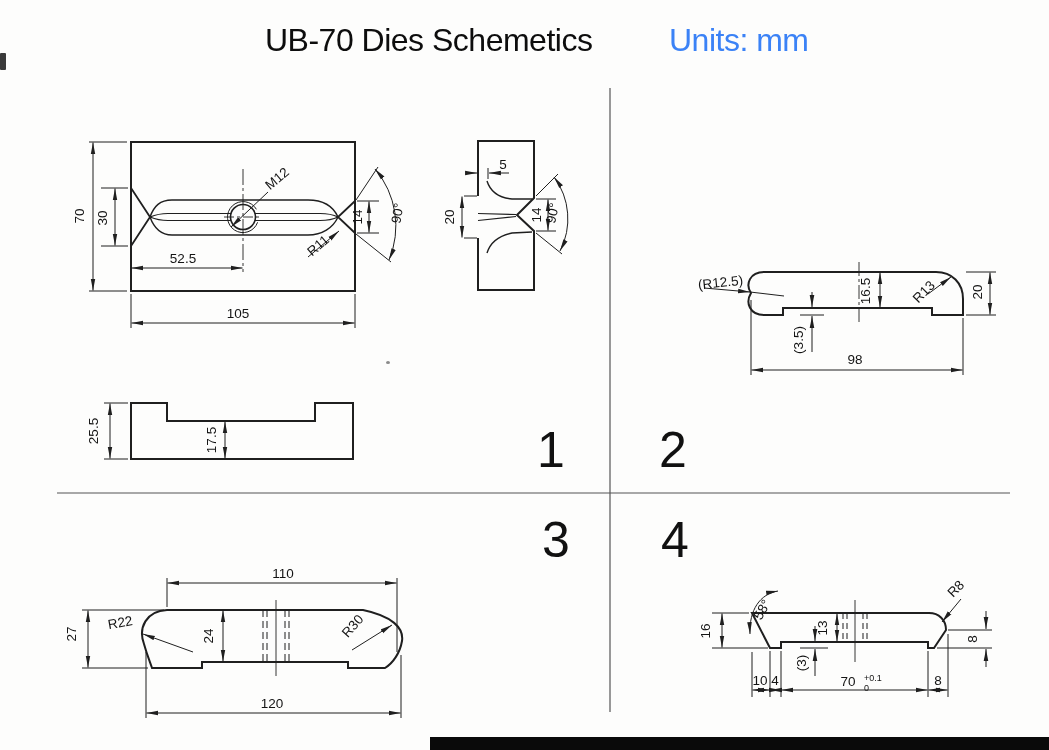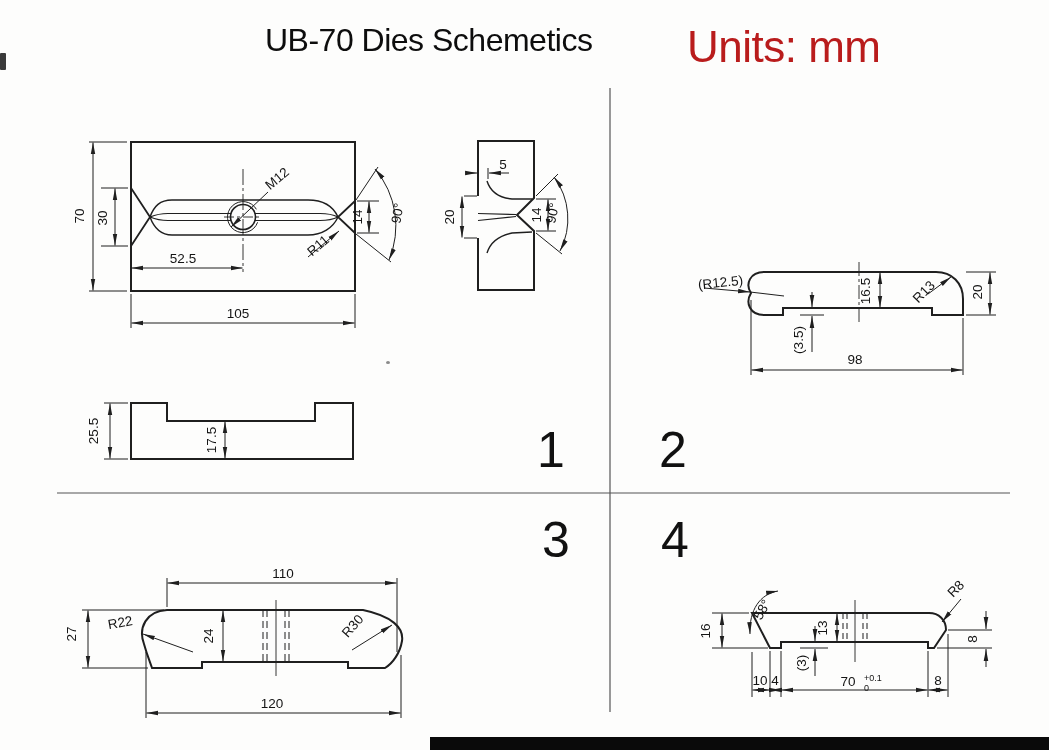--- a/index.html
+++ b/index.html
@@ -6,22 +6,22 @@
   .page{
     position:relative;width:1049px;height:750px;background:#fdfdfc;
     overflow:hidden;font-family:"Liberation Sans",sans-serif;color:#111;
   }
   .title-row{position:absolute;top:22px;left:0;width:100%;height:40px;text-align:right;}
   .main-title{
     position:absolute;left:265px;top:0;font-size:32px;font-weight:500;
     letter-spacing:-0.5px;color:#0d0d0d;white-space:nowrap;
   }
   .units-label{
-    position:absolute;left:687px;top:0;font-size:44px;font-weight:500;
-    letter-spacing:-0.5px;color:#b91c1c;white-space:nowrap;
+    position:absolute;left:669px;top:0;font-size:32px;font-weight:500;
+    letter-spacing:-0.5px;color:#3b82f6;white-space:nowrap;
   }
   svg{position:absolute;left:0;top:0;}
   svg text{font-family:"Liberation Sans",sans-serif;fill:#141414;}
   .dim{font-size:13.5px;}
   .dim-sm{font-size:9px;}
   .quad{font-size:50px;fill:#111;}
   .scan-bar{position:absolute;left:430px;top:737px;width:619px;height:13px;background:#0a0a0a;}
   .scan-mark{position:absolute;left:0;top:53px;width:6px;height:17px;background:#3a3a3a;border-radius:1px;}
   .scan-dot{position:absolute;left:386px;top:361px;width:4px;height:3px;background:#8a8a8a;border-radius:50%;}
 </style>

